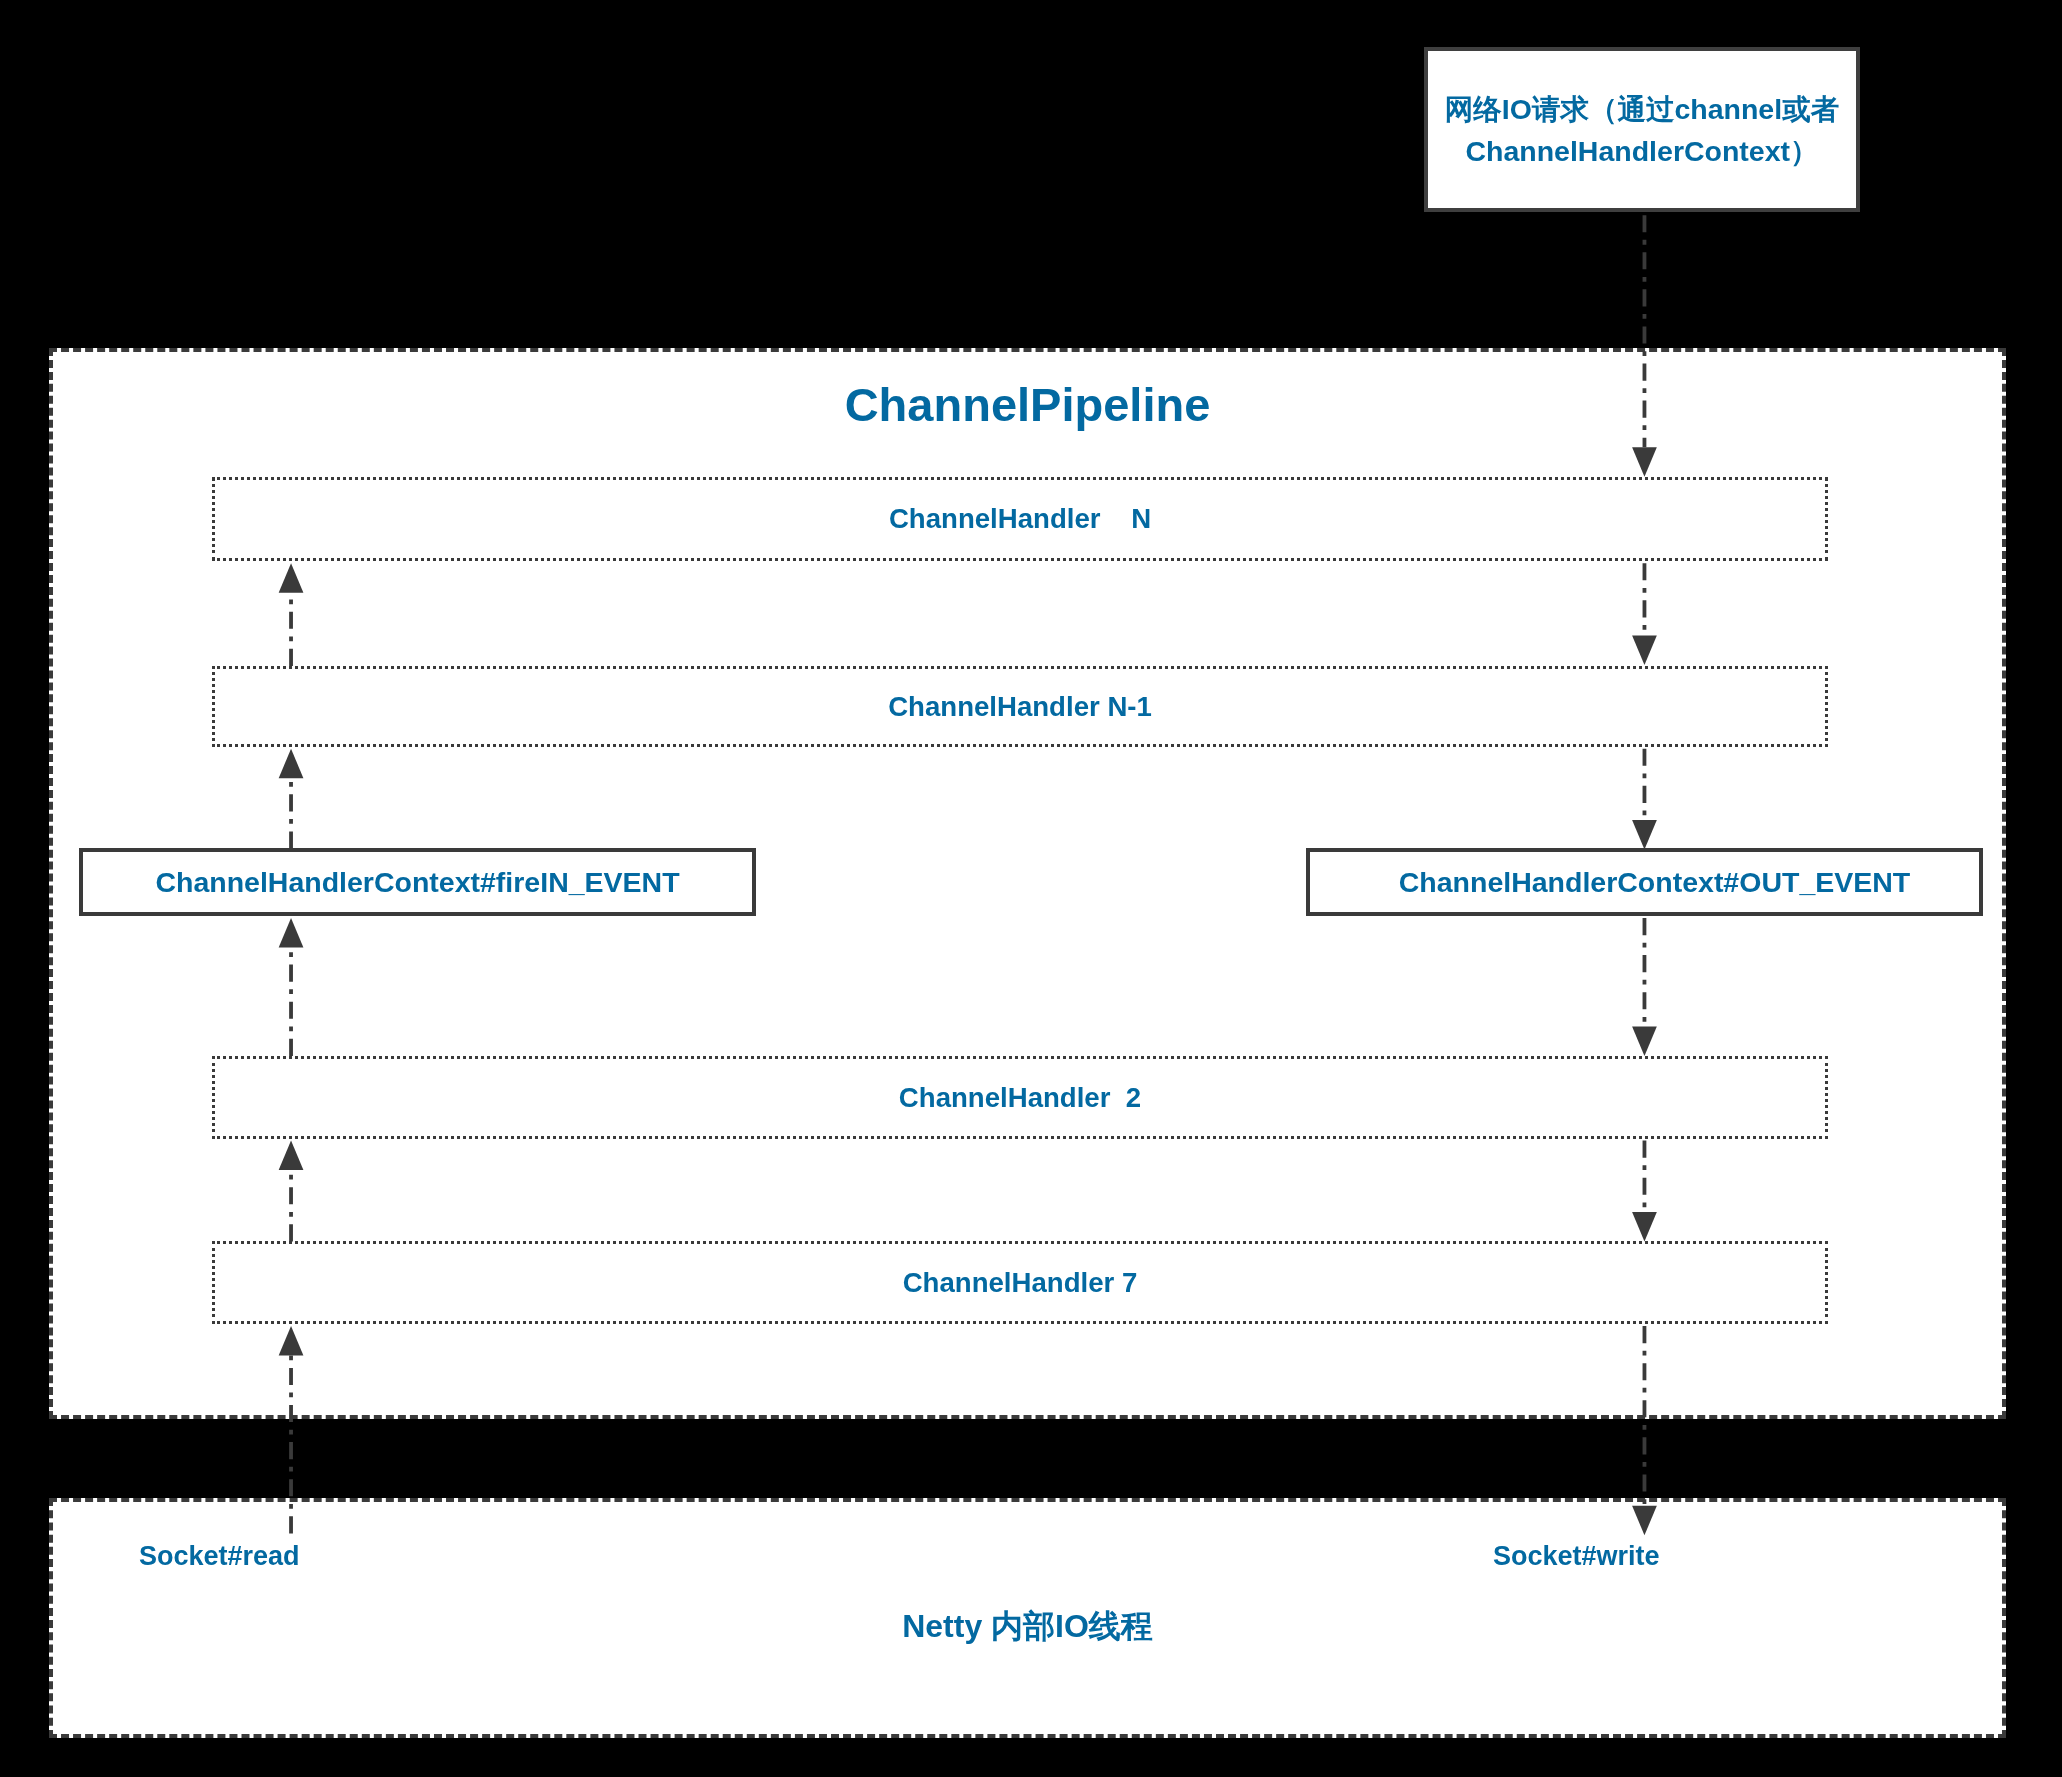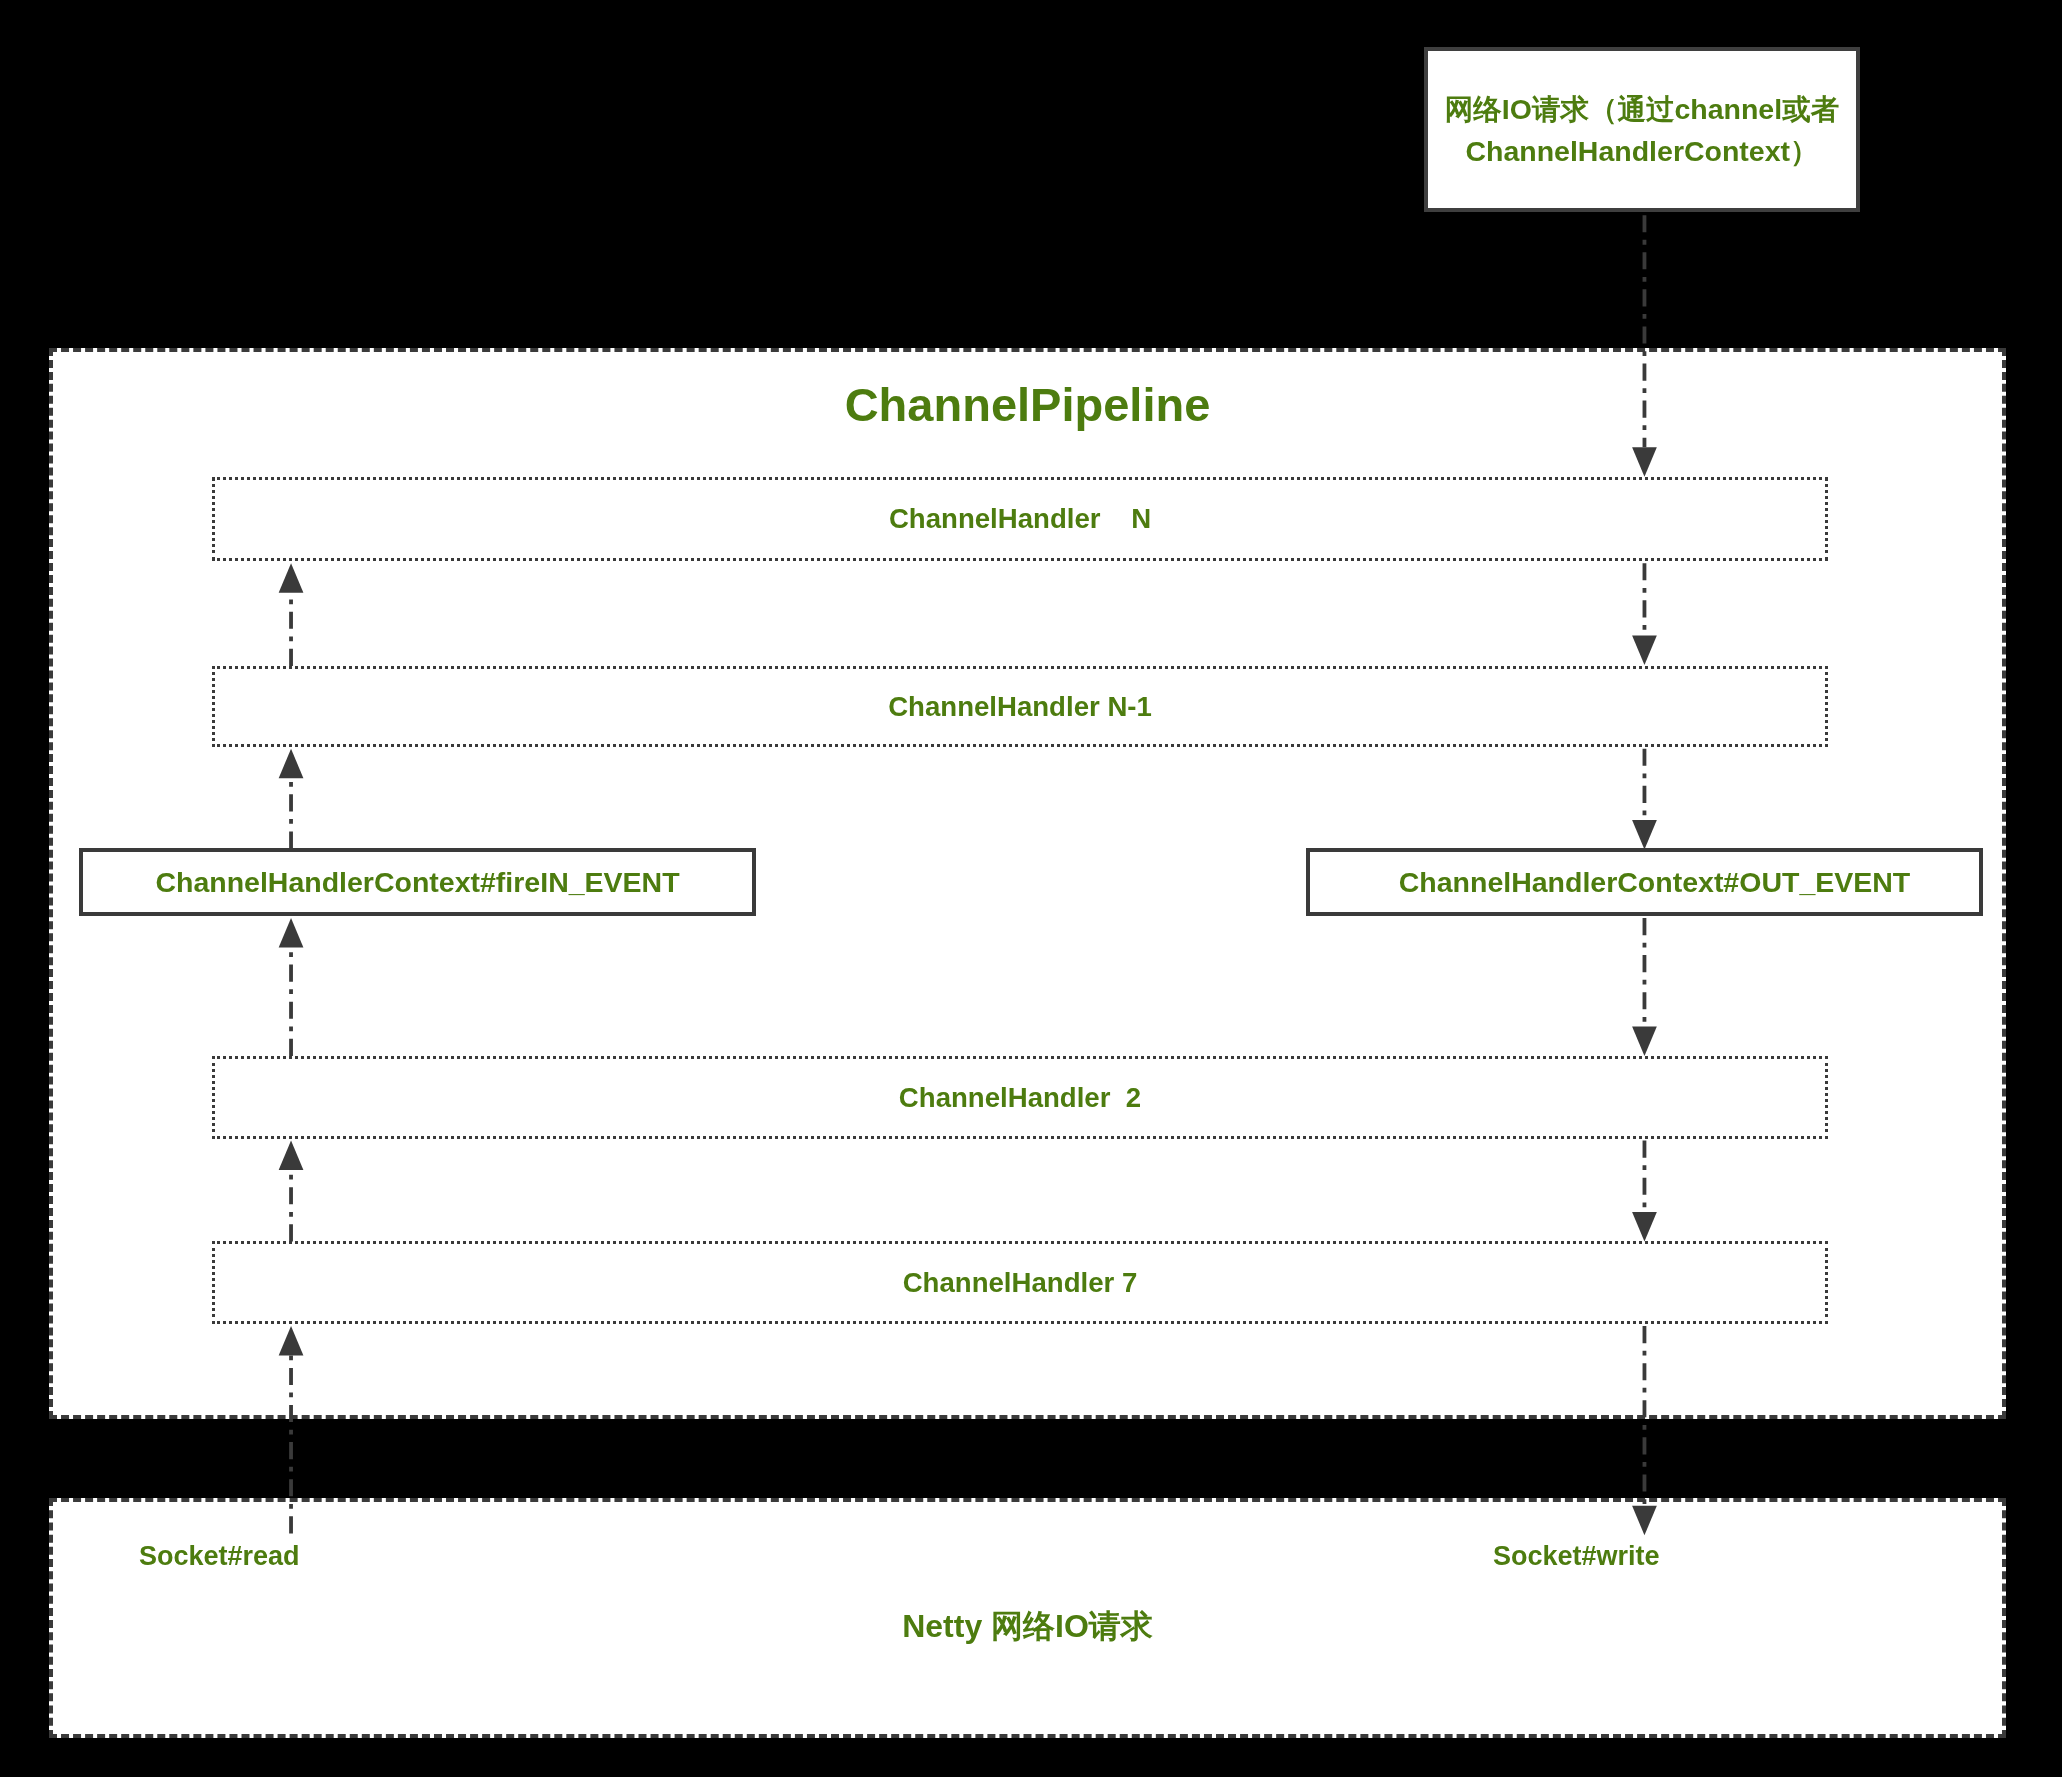--- a/index.html
+++ b/index.html
@@ -1,18 +1,18 @@
 <!DOCTYPE html>
 <html style="font-size:15px"><head>
 <meta charset="utf-8">
 <style>
   html,body{margin:0;padding:0;background:#000;}
   .canvas{
     position:relative;width:2062px;height:1762px;background:#000000;overflow:hidden;
-    font-family:"Liberation Sans","DejaVu Sans",sans-serif;color:#4d7c0f;
+    font-family:"Liberation Sans","DejaVu Sans",sans-serif;color:#0369a1;
   }
   .box{position:absolute;background:#ffffff;box-sizing:border-box;}
   .request-box{
     left:1424px;top:47px;width:436px;height:165px;border:4.8px solid #3f3f3f;
     display:flex;flex-direction:column;align-items:center;justify-content:center;
     font-size:28.5px;font-weight:bold;line-height:42px;text-align:center;
   }
   .pipeline-box{left:49px;top:348px;width:1957px;height:1071px;border:4.8px dashed #3a3a3a;}
   .netty-box{left:49px;top:1498px;width:1957px;height:240px;border:4.8px dashed #3a3a3a;}
   .pipeline-title{
@@ -66,21 +66,21 @@
   <div class="box handler h-n1">ChannelHandler N-1</div>
   <div class="box handler h-2">ChannelHandler  2</div>
   <div class="box handler h-1">ChannelHandler 7</div>
 
   <div class="box event-box ev-in">ChannelHandlerContext#fireIN_EVENT</div>
   <div class="box event-box ev-out">ChannelHandlerContext#OUT_EVENT</div>
 
   <div class="box netty-box"></div>
   <div class="socket-label sock-read">Socket#read</div>
   <div class="socket-label sock-write">Socket#write</div>
-  <div class="netty-title">Netty 网络IO请求</div>
+  <div class="netty-title">Netty 内部IO线程</div>
 
   <svg class="flow" width="2062" height="1778" viewBox="0 0 2168 1869">
 
     <line x1="1729" y1="226" x2="1729" y2="470"></line>
     <polygon points="1716,470 1742,470 1729,501"></polygon>
     <line x1="1729" y1="592" x2="1729" y2="668"></line>
     <polygon points="1716,668 1742,668 1729,699"></polygon>
     <line x1="1729" y1="787" x2="1729" y2="862"></line>
     <polygon points="1716,862 1742,862 1729,893"></polygon>
     <line x1="1729" y1="965" x2="1729" y2="1079"></line>

